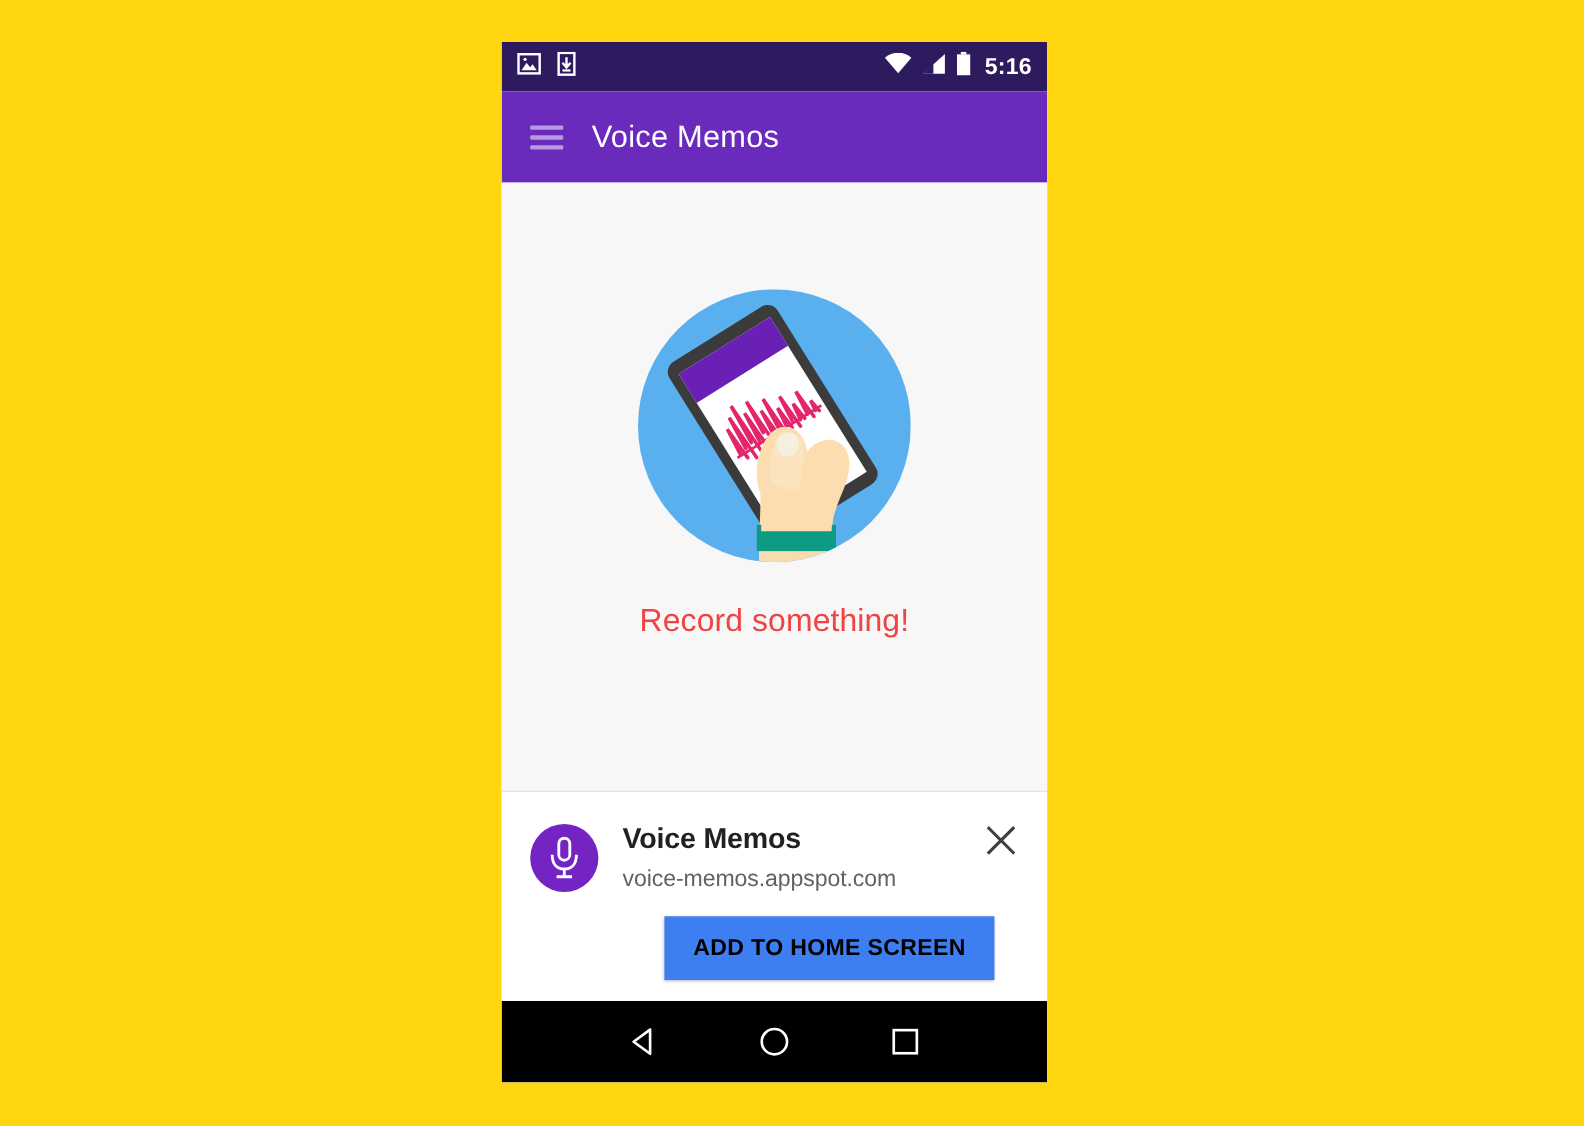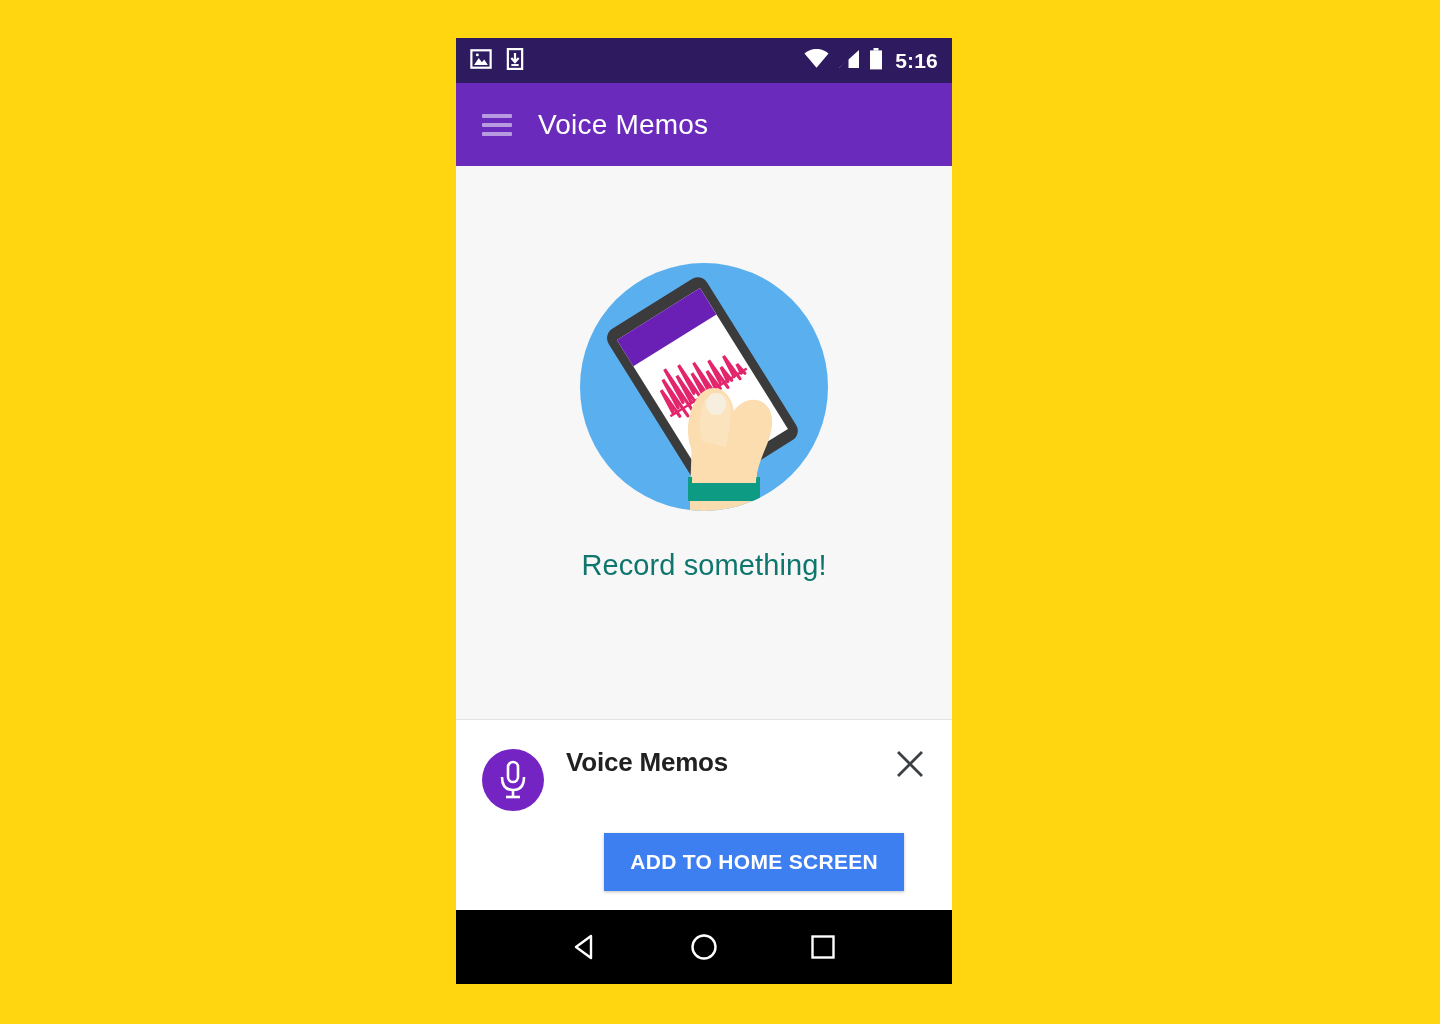--- a/index.html
+++ b/index.html
@@ -56,21 +56,21 @@
     position:relative;
     display:flex; flex-direction:column;
     align-items:center; justify-content:center;
     border-bottom:1px solid #e3e3e3;
   }
   .illus-wrap { margin-top:-40px; display:flex; flex-direction:column; align-items:center; }
   .illus { width:248px; height:248px; display:block; }
   .empty-label {
     margin-top:38px;
     font-size:29px;
-    color:#0f766e;
+    color:#ef4444;
     letter-spacing:.1px;
     text-align:right;
   }
 
   
   .banner {
     flex:0 0 190px;
     background:#ffffff;
     position:relative;
     padding:26px 26px 0 26px;
@@ -88,21 +88,21 @@
   .banner-url { margin-top:9px; font-size:21px; color:#5f6368; letter-spacing:-.1px; }
   .close-btn {
     position:absolute; right:24px; top:26px;
     width:36px; height:36px;
     display:flex; align-items:center; justify-content:center;
     cursor:pointer;
   }
   .cta-row { display:flex; justify-content:flex-end; margin-top:22px; padding-right:22px; }
   .cta {
     background:#3d7ef0;
-    color:#ffffff;
+    color:#000000;
     border:none;
     font-family:"Liberation Sans", sans-serif;
     font-size:21px;
     font-weight:bold;
     letter-spacing:.3px;
     padding:17px 26px;
     cursor:pointer;
     box-shadow:0 1px 3px rgba(0,0,0,.25);
   }
 
@@ -226,20 +226,21 @@
         <div class="app-icon">
           <svg width="34" height="40" viewBox="0 0 34 40">
             <rect x="12" y="2" width="10" height="20" rx="5" fill="none" stroke="#fff" stroke-width="2.6"></rect>
             <path d="M6 17 C6 26 10.5 30 17 30 C23.5 30 28 26 28 17" fill="none" stroke="#fff" stroke-width="2.6"></path>
             <path d="M17 30 V37" stroke="#fff" stroke-width="2.6"></path>
             <path d="M10 37 H24" stroke="#fff" stroke-width="2.6"></path>
           </svg>
         </div>
         <div class="banner-texts">
           <div class="banner-title">Voice Memos</div>
+          <div class="banner-url">voice-memos.appspot.com</div>
         </div>
       </div>
       <div class="close-btn">
         <svg width="28" height="28" viewBox="0 0 28 28">
           <path d="M3 3 L25 25 M25 3 L3 25" stroke="#3c4043" stroke-width="2.8" stroke-linecap="square"></path>
         </svg>
       </div>
       <div class="cta-row">
         <button class="cta">ADD TO HOME SCREEN</button>
       </div>

